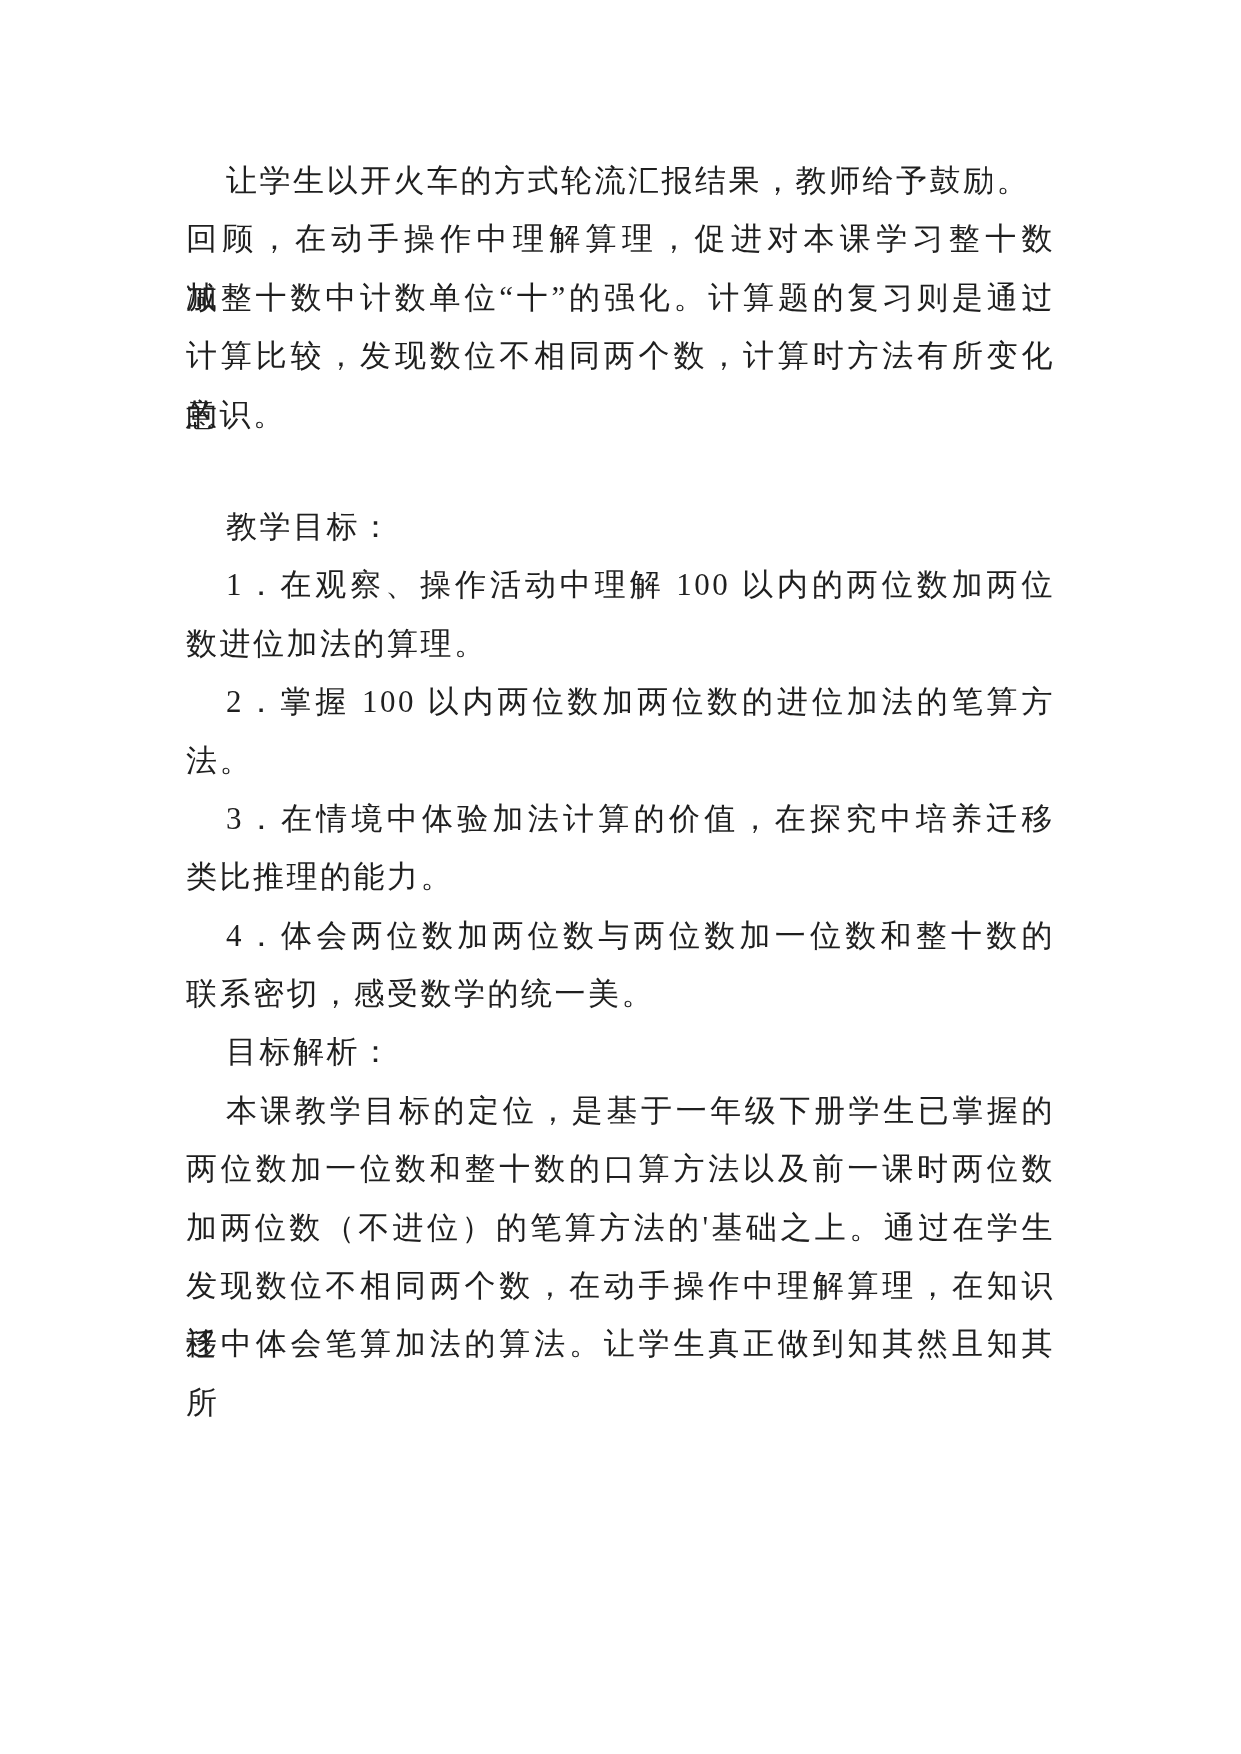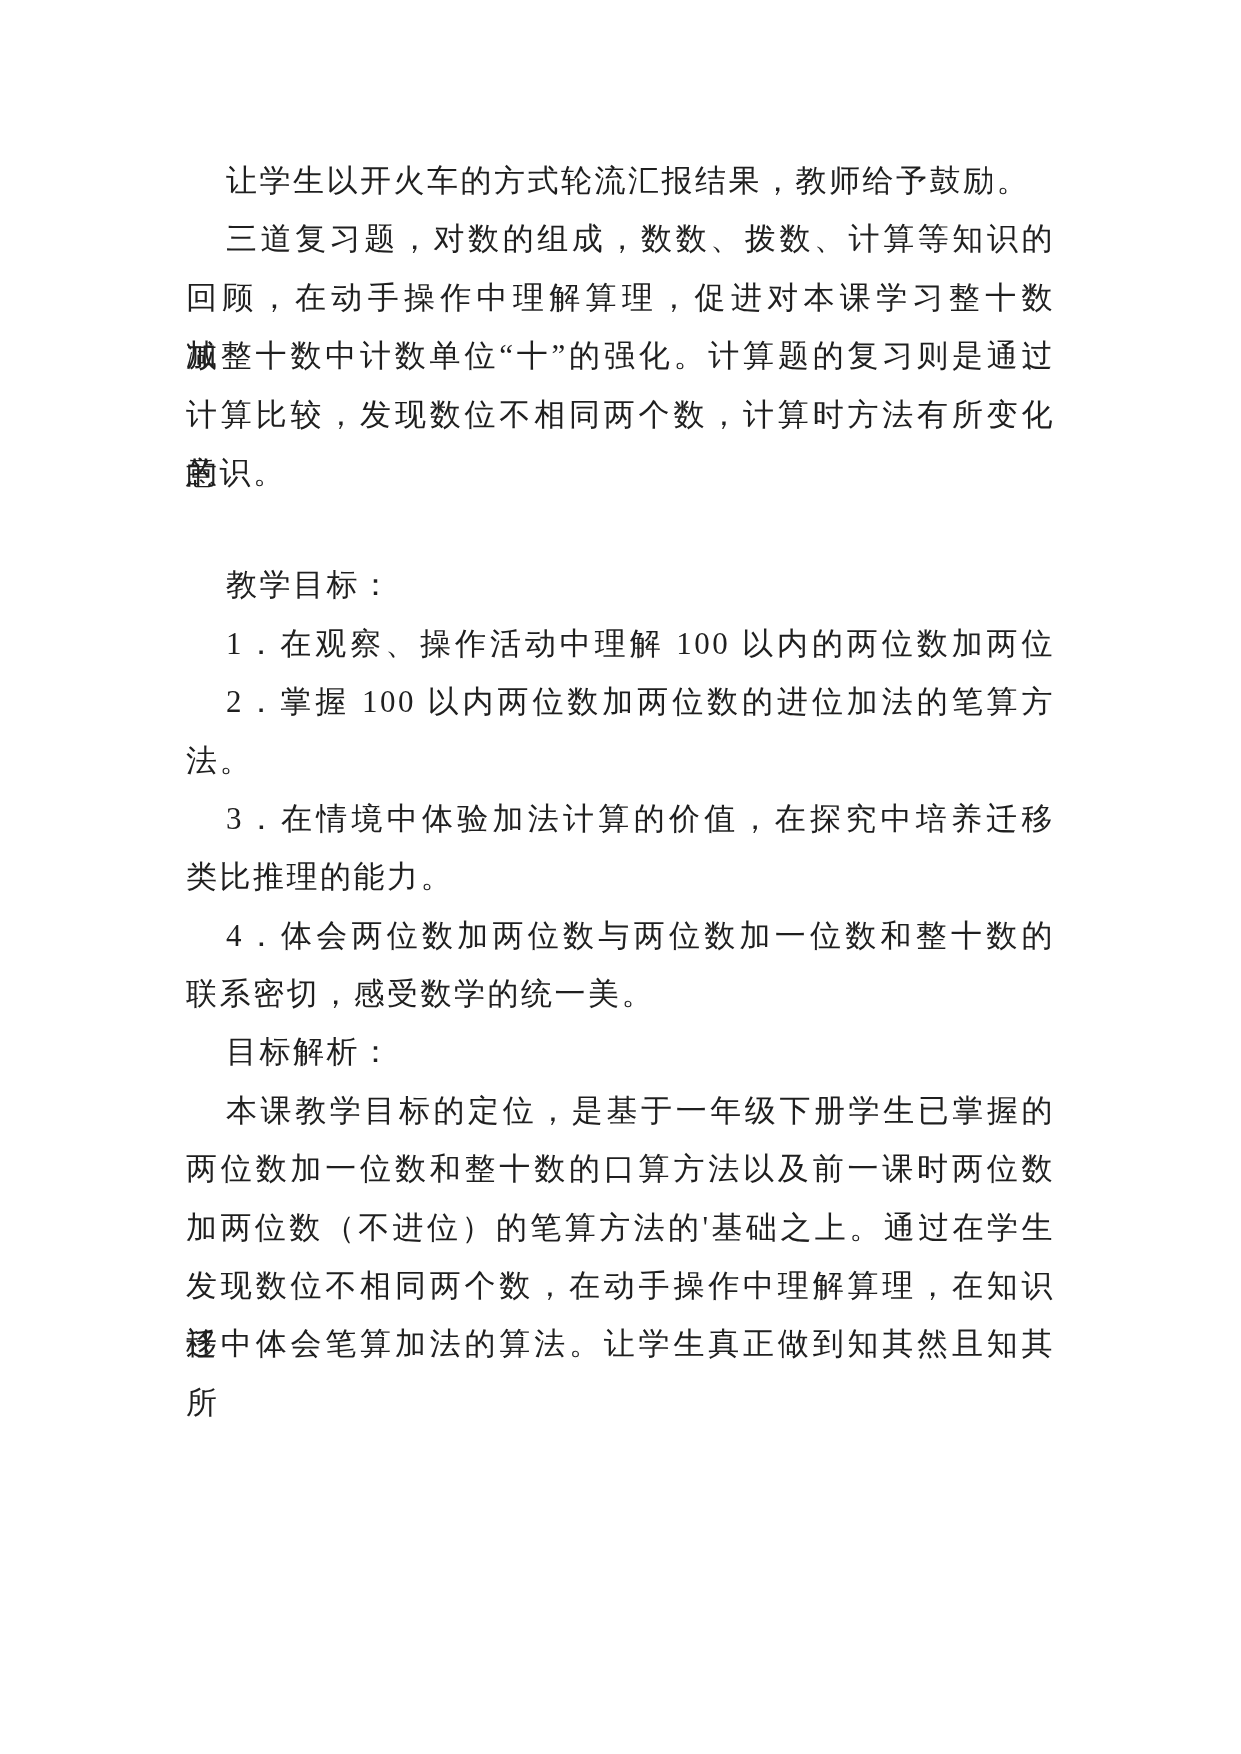--- a/index.html
+++ b/index.html
@@ -41,28 +41,28 @@
   .line.blank {
     height: 54px;
   }
 </style>
 </head>
 <body>
 
 <div class="page">
   <div class="content" id="document-content" style="color: rgb(31, 31, 31);">
       <div class="line indent">让学生以开火车的方式轮流汇报结果，教师给予鼓励。</div>
-      <div class="line indent fill">三道复习题，对数的组成，数数、拨数、计算等知识的</div>
       <div class="line fill">回顾，在动手操作中理解算理，促进对本课学习整十数加、</div>
       <div class="line fill">减整十数中计数单位“十”的强化。计算题的复习则是通过</div>
       <div class="line fill">计算比较，发现数位不相同两个数，计算时方法有所变化的</div>
       <div class="line">意识。</div>
       <div class="line blank"></div>
       <div class="line indent">教学目标：</div>
       <div class="line indent fill">1．在观察、操作活动中理解 100 以内的两位数加两位</div>
+      <div class="line">数进位加法的算理。</div>
       <div class="line indent fill">2．掌握 100 以内两位数加两位数的进位加法的笔算方</div>
       <div class="line">法。</div>
       <div class="line indent fill">3．在情境中体验加法计算的价值，在探究中培养迁移</div>
       <div class="line">类比推理的能力。</div>
       <div class="line indent fill">4．体会两位数加两位数与两位数加一位数和整十数的</div>
       <div class="line">联系密切，感受数学的统一美。</div>
       <div class="line indent">目标解析：</div>
       <div class="line indent fill">本课教学目标的定位，是基于一年级下册学生已掌握的</div>
       <div class="line fill">两位数加一位数和整十数的口算方法以及前一课时两位数</div>
       <div class="line fill">加两位数（不进位）的笔算方法的'基础之上。通过在学生</div>

